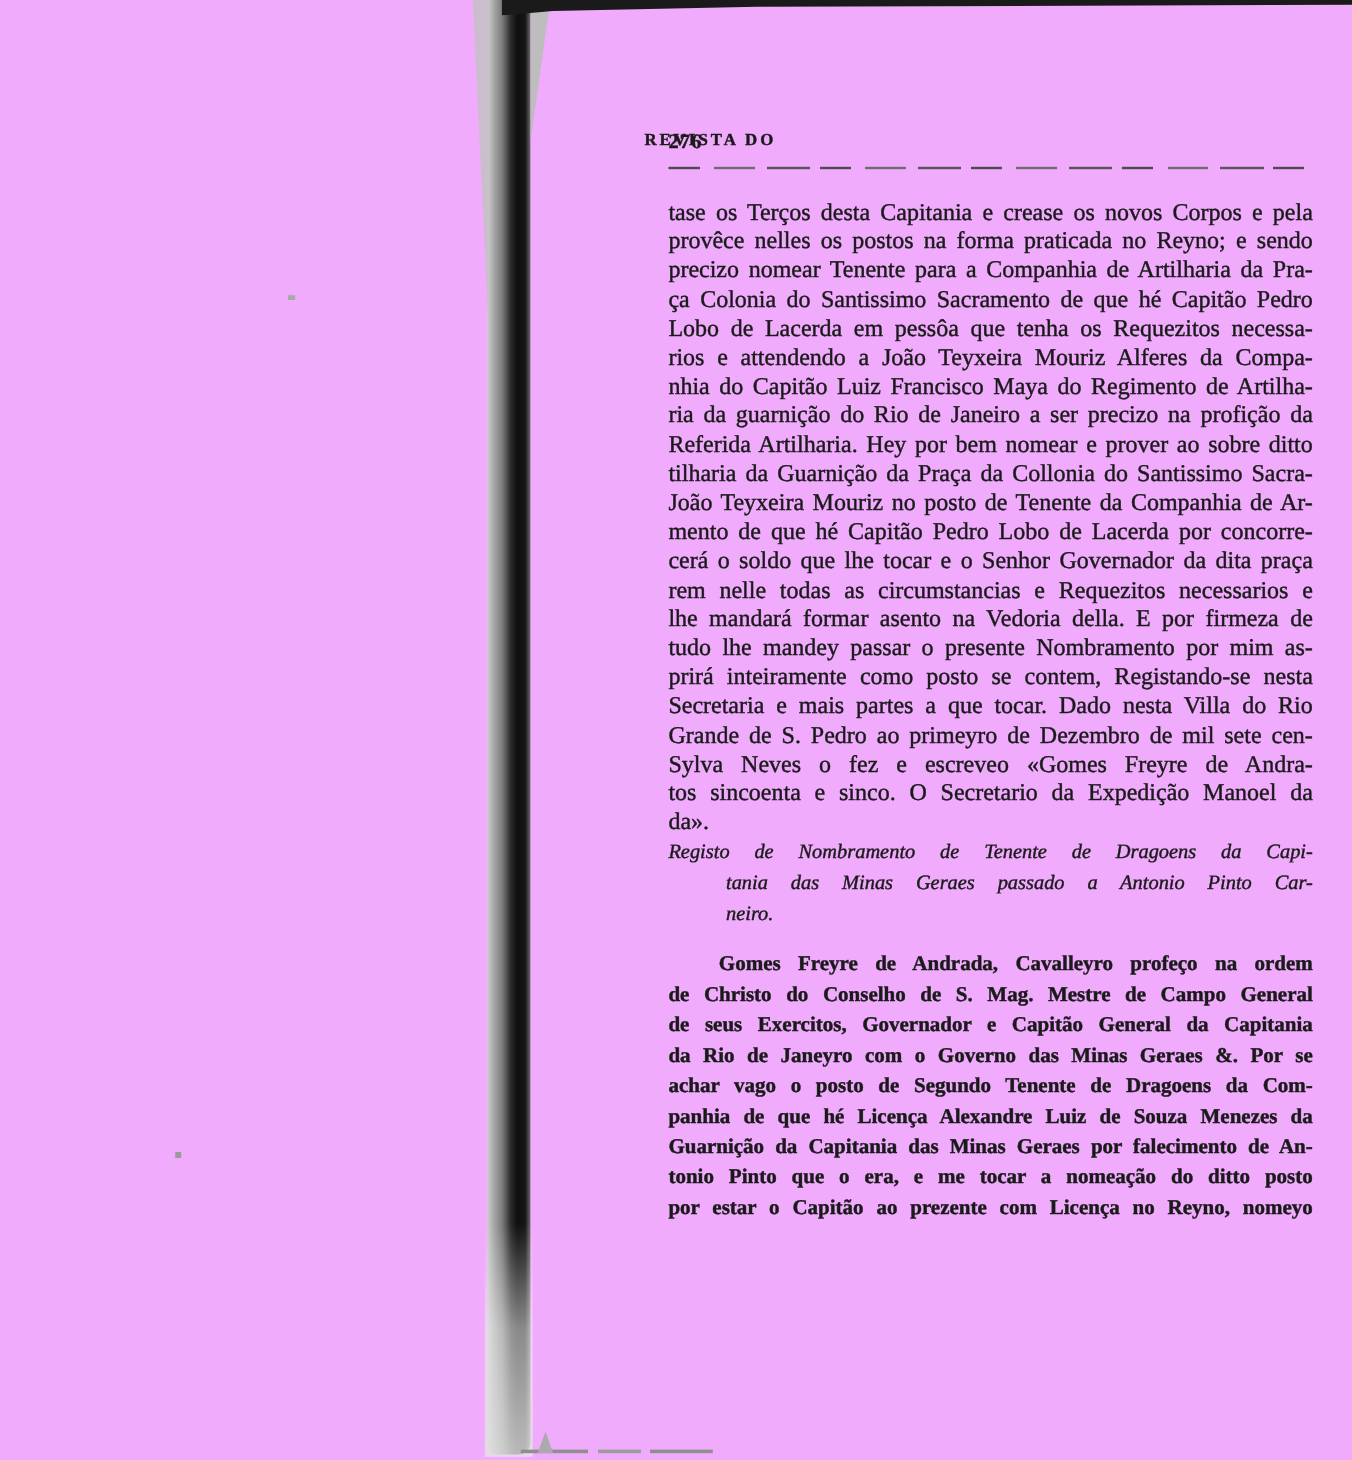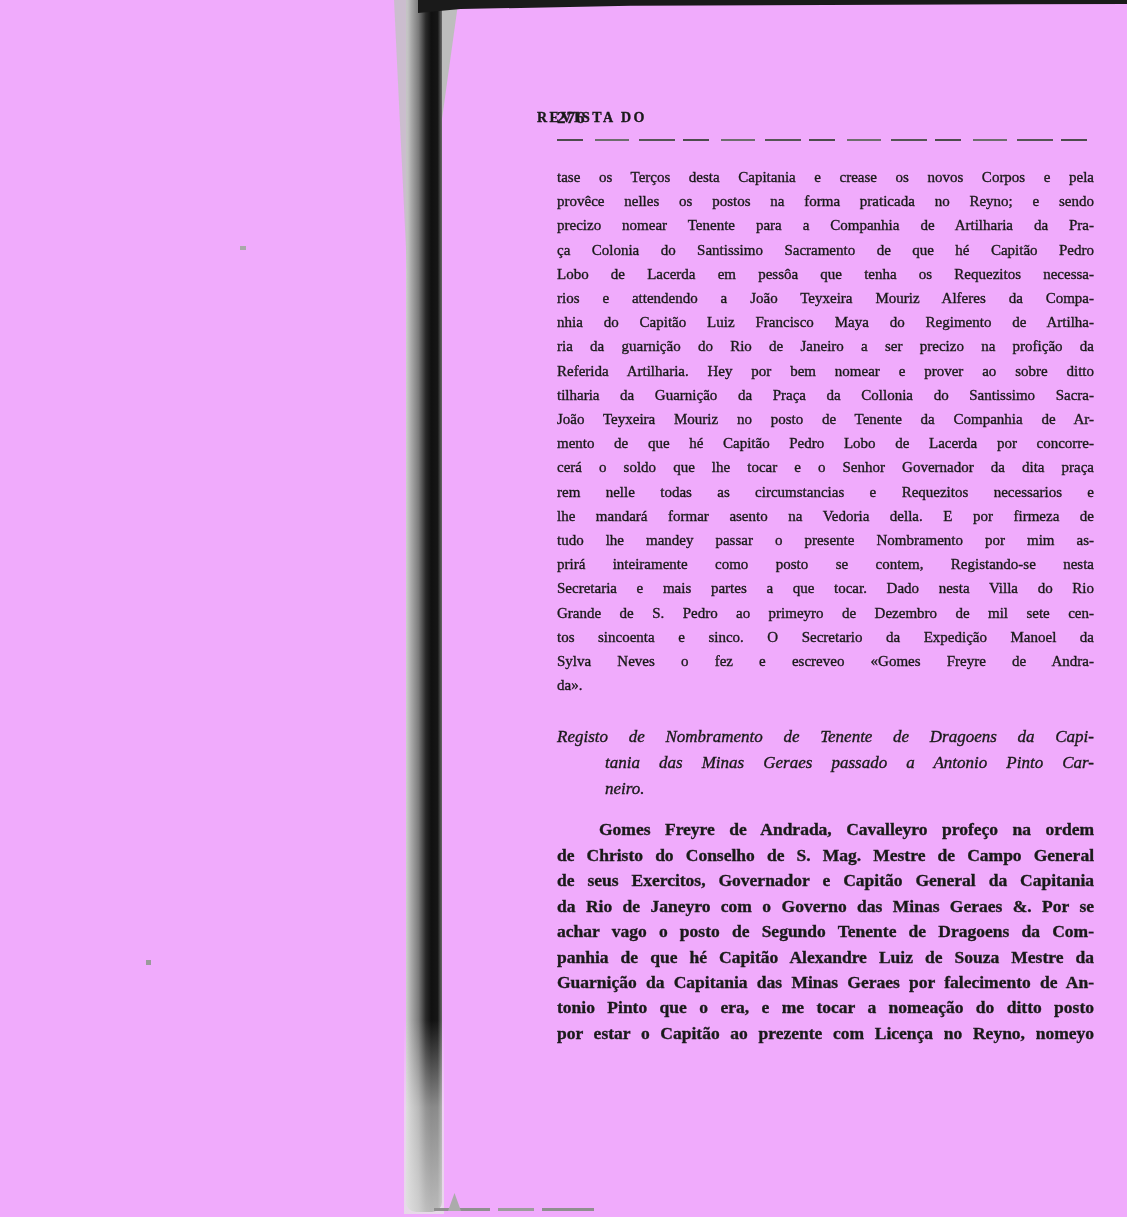--- a/index.html
+++ b/index.html
@@ -75,24 +75,24 @@
     margin-top: 9px; height: 2px;
     background: repeating-linear-gradient(90deg,
       #4c4c4c 0 26px, transparent 26px 38px,
       #6d6d6d 38px 72px, transparent 72px 82px,
       #555555 82px 118px, transparent 118px 126px);
   }
 
   .line { text-align: justify; text-align-last: justify; white-space: normal; }
 
   .para-1 { margin-top: 24px; }
-  .para-1 .line { font-size: 15px; line-height: 24.2px; }
+  .para-1 .line { font-size: 20px; line-height: 24.2px; }
   .para-1 .line:last-child { text-align-last: left; }
 
-  .section-heading { margin-top: 27px; font-style: italic; }
+  .section-heading { font-style: italic; }
   .section-heading .line { font-size: 17px; line-height: 26px; }
   .section-heading .line:not(:first-child) { padding-left: 48px; }
   .section-heading .line:last-child { text-align-last: left; }
 
   .para-2 { margin-top: 15px; font-weight: bold; }
   .para-2 .line { font-size: 17.5px; line-height: 25.4px; }
   .para-2 .line:first-child { padding-left: 42px; }
 </style>
 </head>
 <body>
@@ -130,37 +130,37 @@
         <div class="line">tilharia da Guarnição da Praça da Collonia do Santissimo Sacra-</div>
         <div class="line">João Teyxeira Mouriz no posto de Tenente da Companhia de Ar-</div>
         <div class="line">mento de que hé Capitão Pedro Lobo de Lacerda por concorre-</div>
         <div class="line">cerá o soldo que lhe tocar e o Senhor Governador da dita praça</div>
         <div class="line">rem nelle todas as circumstancias e Requezitos necessarios e</div>
         <div class="line">lhe mandará formar asento na Vedoria della. E por firmeza de</div>
         <div class="line">tudo lhe mandey passar o presente Nombramento por mim as-</div>
         <div class="line">prirá inteiramente como posto se contem, Registando-se nesta</div>
         <div class="line">Secretaria e mais partes a que tocar. Dado nesta Villa do Rio</div>
         <div class="line">Grande de S. Pedro ao primeyro de Dezembro de mil sete cen-</div>
+        <div class="line">Sylva Neves o fez e escreveo «Gomes Freyre de Andra-</div>
         <div class="line">tos sincoenta e sinco. O Secretario da Expedição Manoel da</div>
-        <div class="line">Sylva Neves o fez e escreveo «Gomes Freyre de Andra-</div>
         <div class="line">da».</div>
       </div>
 
     <div class="section-heading">
         <div class="line">Registo de Nombramento de Tenente de Dragoens da Capi-</div>
         <div class="line">tania das Minas Geraes passado a Antonio Pinto Car-</div>
         <div class="line">neiro.</div>
       </div>
 
     <div class="para-2">
         <div class="line">Gomes Freyre de Andrada, Cavalleyro profeço na ordem</div>
         <div class="line">de Christo do Conselho de S. Mag. Mestre de Campo General</div>
         <div class="line">de seus Exercitos, Governador e Capitão General da Capitania</div>
         <div class="line">da Rio de Janeyro com o Governo das Minas Geraes &amp;. Por se</div>
         <div class="line">achar vago o posto de Segundo Tenente de Dragoens da Com-</div>
-        <div class="line">panhia de que hé Capitão Alexandre Luiz de Souza Mestre da</div>
+        <div class="line">panhia de que hé Licença Alexandre Luiz de Souza Menezes da</div>
         <div class="line">Guarnição da Capitania das Minas Geraes por falecimento de An-</div>
         <div class="line">tonio Pinto que o era, e me tocar a nomeação do ditto posto</div>
         <div class="line">por estar o Capitão ao prezente com Licença no Reyno, nomeyo</div>
       </div>
 
   </div>
 </div>
 
 </body></html>

